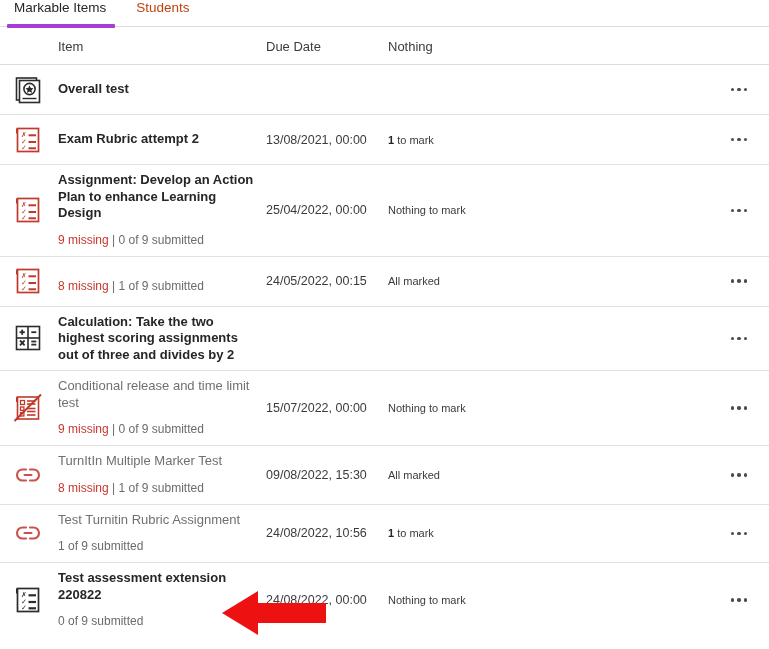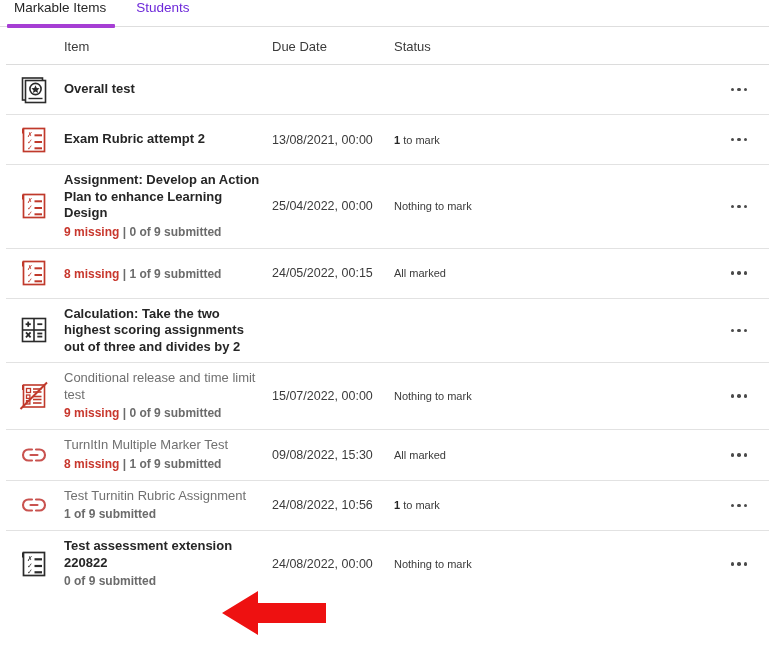--- a/index.html
+++ b/index.html
@@ -18,41 +18,41 @@
     height: 28px;
     display: flex;
     align-items: flex-start;
     padding-left: 14px;
   }
   .tab {
     font-size: 13.5px;
     line-height: 16px;
     padding: 0 16px 0 0;
     margin-right: 14px;
-    color: #6d28d9;
+    color: #c2410c;
     cursor: pointer;
     white-space: nowrap;
   }
   .tab.active { color: #262626; }
   .tabbar-rule {
     position: absolute;
     left: 0; right: 0; top: 26px;
     height: 1px;
     background: #dedede;
   }
   .tab-underline {
     position: absolute;
     left: 7px; top: 24px;
     width: 108px; height: 4px;
     background: #a63ed4;
     border-radius: 1px;
   }
 
   
-  .table { width: 769px; padding-left: 6px; }
+  .table { width: 769px; }
   .thead {
     display: flex;
     align-items: center;
     height: 37px;
     border-bottom: 1px solid #dcdcdc;
   }
   .th {
     font-size: 13px;
     color: #3b3b3b;
     font-weight: 400;
@@ -104,23 +104,22 @@
   .item-title {
     font-size: 13px;
     line-height: 16.5px;
     color: #262626;
     font-weight: 600;
   }
   .item-title.muted { color: #707070; font-weight: 400; }
   .item-sub {
     font-size: 12px;
     line-height: 17px;
-    margin-top: 2px;
+    margin-top: 10px;
     color: #6b6b6b;
-    font-weight: bold;
   }
   .missing { color: #c8372d; }
 
   .status-count { font-weight: 700; color: #262626; }
 
   .kebab {
     display: flex; gap: 3px; align-items: center;
     cursor: pointer;
   }
   .kebab i {
@@ -151,21 +150,21 @@
   <div class="tabbar-rule"></div>
   <div class="tab-underline"></div>
 </div>
 
 <div class="table">
 
   <div class="thead">
     <div class="col-icon"></div>
     <div class="th col-item">Item</div>
     <div class="th col-due">Due Date</div>
-    <div class="th col-status">Status</div>
+    <div class="th col-status">Nothing</div>
     <div class="col-menu"></div>
   </div>
 
   <div id="rows-host">
       <div class="row">
         <div class="cell-icon">
       <svg class="icon-box" viewBox="0 0 30 30">
         <rect x="3.5" y="3" width="20" height="22" fill="#fff" stroke="#2b2b2b" stroke-width="1.6"></rect>
         <rect x="6.5" y="5.5" width="20" height="22" fill="#fff" stroke="#2b2b2b" stroke-width="1.6"></rect>
         <line x1="9.5" y1="23.5" x2="23.5" y2="23.5" stroke="#2b2b2b" stroke-width="1.4"></line>

